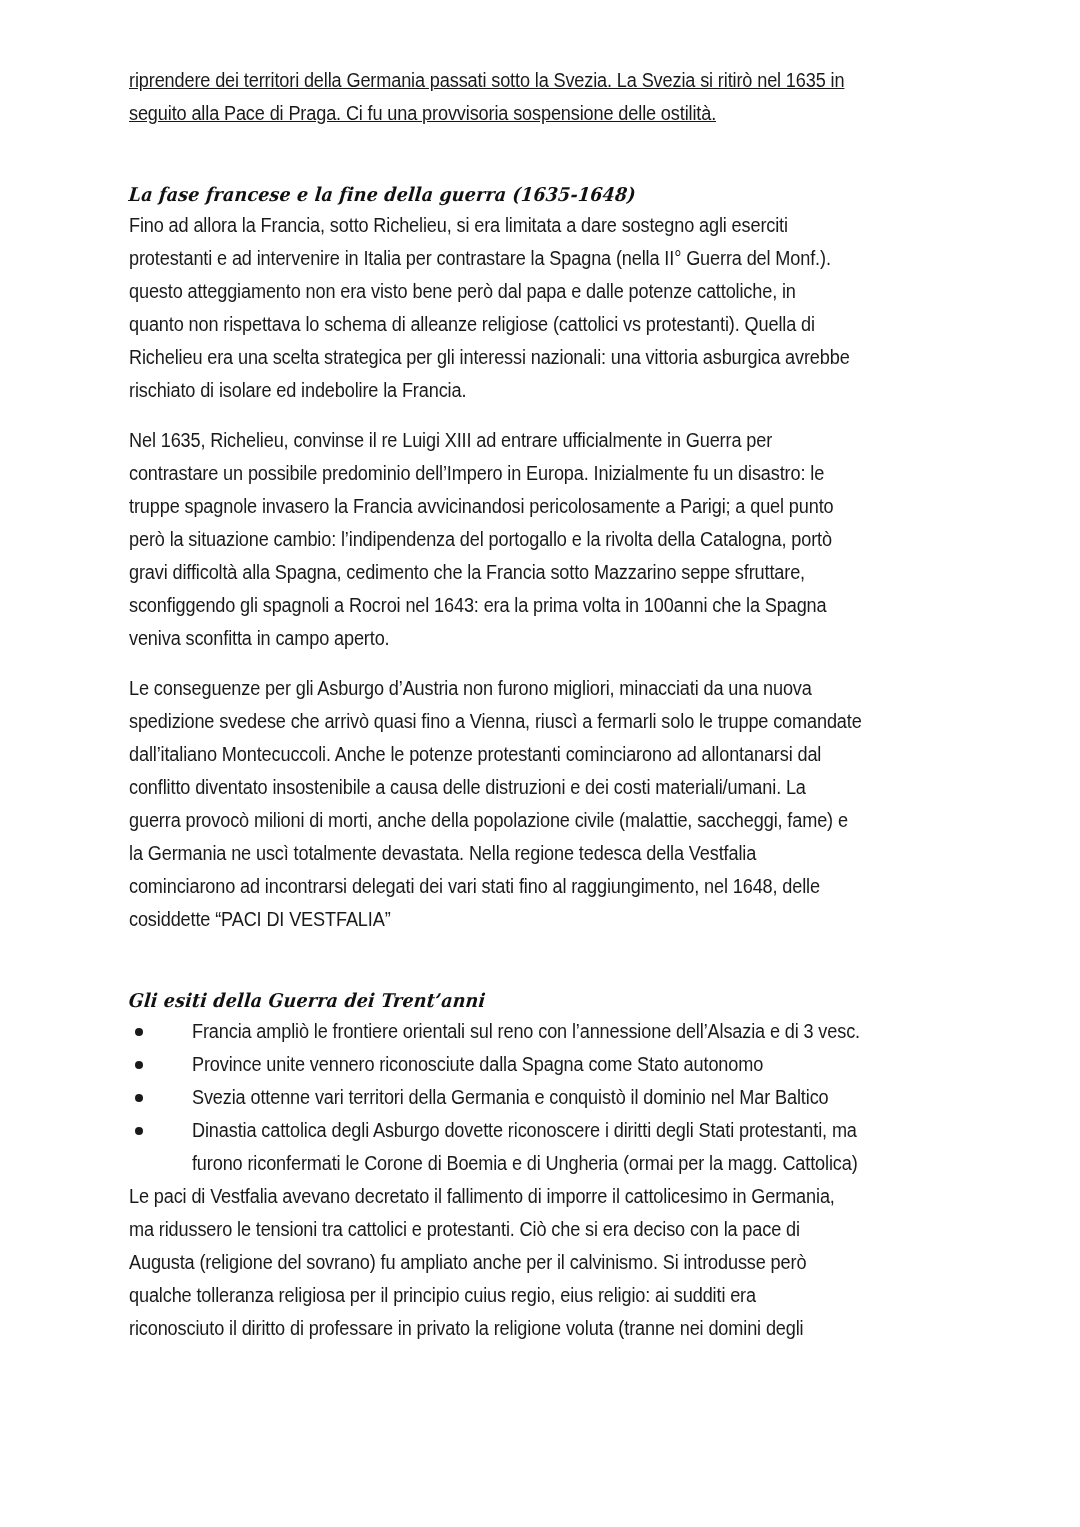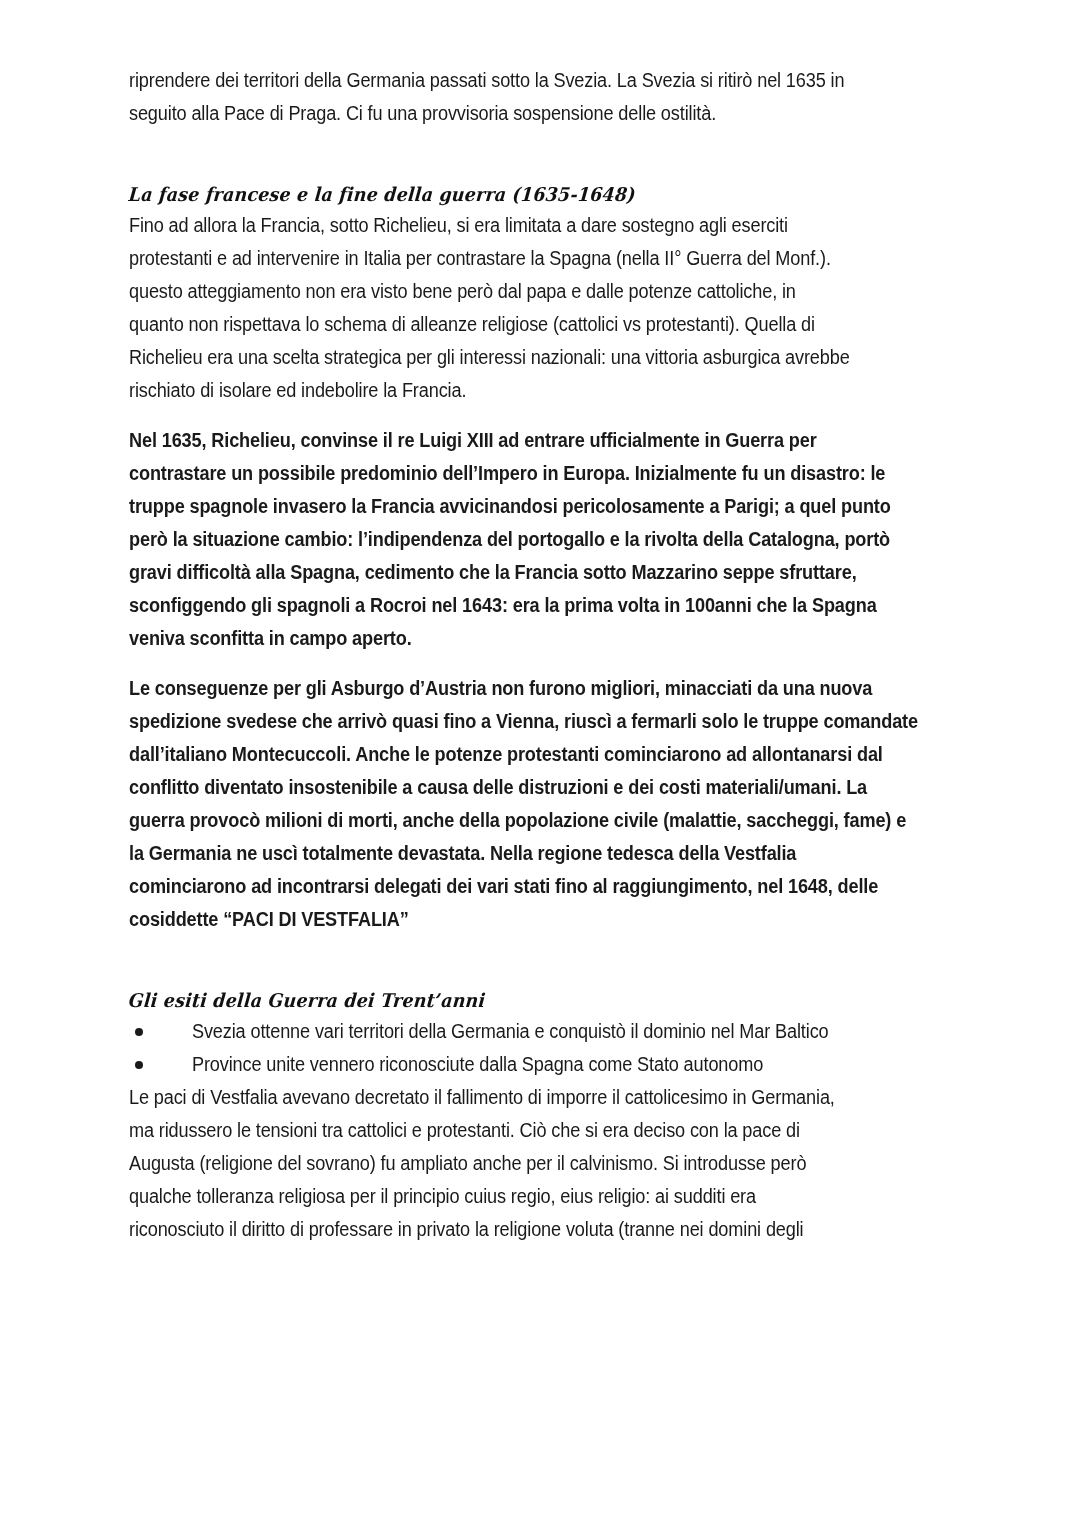--- a/index.html
+++ b/index.html
@@ -26,36 +26,36 @@
     line-height: 33px;
     height: 33px;
     white-space: nowrap;
     letter-spacing: -0.15px;
     transform: scaleX(0.93);
     transform-origin: left center;
   }
   .para {
     margin: 0;
   }
-  .para + .para { margin-top: 17px; font-weight: bold; }
+  .para + .para { margin-top: 17px; }
   .heading {
     font-family: "DejaVu Serif", "Liberation Serif", serif;
     font-style: italic;
     font-weight: bold;
     font-size: 19px;
     line-height: 30px;
     height: 30px;
     white-space: nowrap;
     letter-spacing: 0.2px;
     color: #111;
     transform: scaleX(0.92) skewX(-6deg);
     transform-origin: left center;
   }
   .section { position: relative; }
-  .s1 { margin-bottom: 0; }
+  .s1 { margin-bottom: 0; text-decoration: underline; }
   .s2 { margin-top: 49px; }
   .s3 { margin-top: 49px; }
   .bullets {
     list-style: none;
     margin: 0;
     padding: 0 0 0 36px;
   }
   .bullets li {
     position: relative;
   }
@@ -116,25 +116,34 @@
     </div>
   </div>
 
   <div class="section s3">
     <div class="heading">Gli esiti della Guerra dei Trent’anni</div>
 
 
     <ul class="bullets">
       <li>
         <span class="bullet-dot"></span>
+        <div class="line">Francia ampliò le frontiere orientali sul reno con l’annessione dell’Alsazia e di 3 vesc.</div>
+      </li>
+      <li>
+        <span class="bullet-dot"></span>
+        <div class="line">Province unite vennero riconosciute dalla Spagna come Stato autonomo</div>
+      </li>
+      <li>
+        <span class="bullet-dot"></span>
         <div class="line">Svezia ottenne vari territori della Germania e conquistò il dominio nel Mar Baltico</div>
       </li>
       <li>
         <span class="bullet-dot"></span>
-        <div class="line">Province unite vennero riconosciute dalla Spagna come Stato autonomo</div>
+        <div class="line">Dinastia cattolica degli Asburgo dovette riconoscere i diritti degli Stati protestanti, ma</div>
+        <div class="line cont">furono riconfermati le Corone di Boemia e di Ungheria (ormai per la magg. Cattolica)</div>
       </li>
     </ul>
 
     <div class="para after-list">
       <div class="line">Le paci di Vestfalia avevano decretato il fallimento di imporre il cattolicesimo in Germania,</div>
       <div class="line">ma ridussero le tensioni tra cattolici e protestanti. Ciò che si era deciso con la pace di</div>
       <div class="line">Augusta (religione del sovrano) fu ampliato anche per il calvinismo. Si introdusse però</div>
       <div class="line">qualche tolleranza religiosa per il principio cuius regio, eius religio: ai sudditi era</div>
       <div class="line">riconosciuto il diritto di professare in privato la religione voluta (tranne nei domini degli</div>
     </div>

